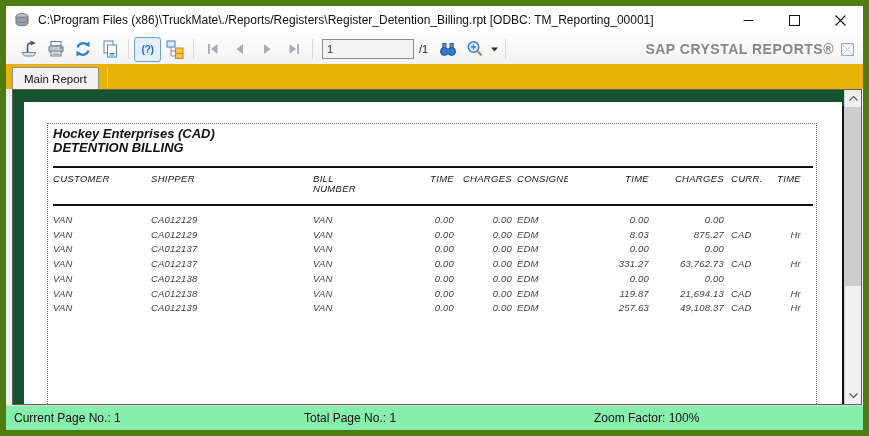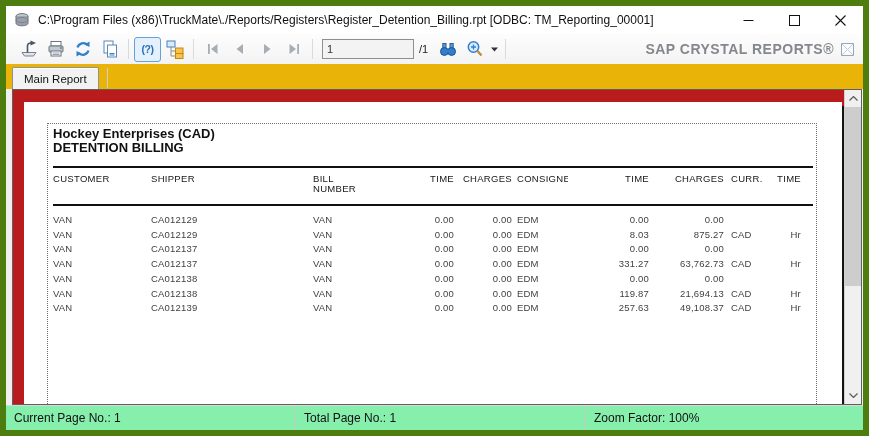--- a/index.html
+++ b/index.html
@@ -23,21 +23,21 @@
     color:#333;padding:0 4px;margin:0 2px 0 4px;font-family:"Liberation Sans",sans-serif;outline:none;}
   .slash{font-size:11px;color:#222;margin:0 6px 0 3px;}
   .dd-arrow{width:12px;height:25px;display:flex;align-items:center;justify-content:center;}
   .brand{margin-left:auto;font-size:14px;font-weight:bold;color:#84878c;letter-spacing:0.5px;display:flex;align-items:center;gap:7px;}
   
   .tabbar{height:25px;background:#eab308;display:flex;align-items:flex-end;padding-left:6px;flex:0 0 auto;position:relative;}
   .tab{height:22px;background:#f2f2f2;border:1px solid #919191;border-bottom:none;border-radius:2px 2px 0 0;
     font-size:11.5px;color:#111;display:flex;align-items:center;padding:0 11px;box-shadow:inset 0 1px 0 #ffffff;}
   .tab-strip-divider{position:absolute;left:101px;top:4px;bottom:1px;width:1px;background:#cfcfcf;}
   
-  .viewer{flex:1 1 auto;margin:0 1px 0 6px;border:1px solid #5f5f5f;background:#b91c1c;position:relative;overflow:hidden;}
+  .viewer{flex:1 1 auto;margin:0 1px 0 6px;border:1px solid #5f5f5f;background:#14532d;position:relative;overflow:hidden;font-style:italic;}
   .page{position:absolute;left:11px;top:12px;width:818px;bottom:0;background:#ffffff;}
   .page-shadow{position:absolute;left:829px;top:16px;width:5px;bottom:0;background:#141414;}
   .margin-box{position:absolute;left:23px;top:21px;width:770px;bottom:-2px;border:1px dotted #6e6e6e;border-bottom:none;}
   .rtitle{font-size:13px;font-weight:bold;color:#101010;line-height:14px;margin-left:5px;}
   .rtitle.first{margin-top:3px;}
   .rule{height:2px;background:#101010;width:760px;margin-left:5px;}
   .rule1{margin-top:11px;}
   .rule2{margin-top:10px;}
   .thead,.trow{display:grid;grid-template-columns:103px 162px 115px 26px 58px 56px 81px 75px 42px 35px;}
   .thead{margin-top:6px;font-size:9.5px;color:#161616;line-height:10px;letter-spacing:0.3px;}

